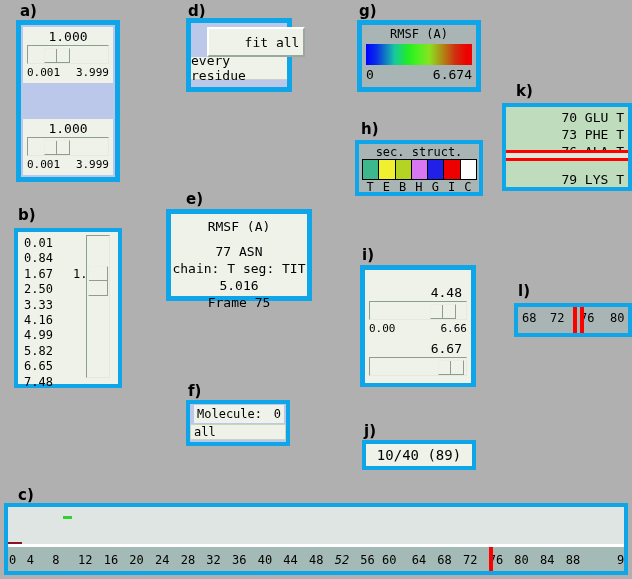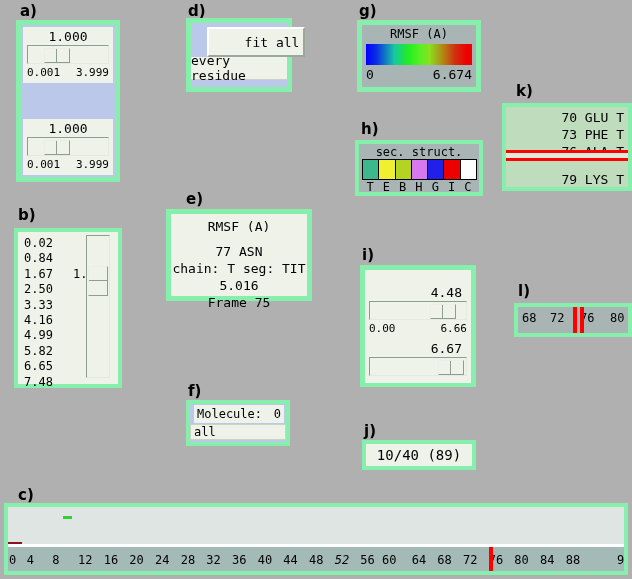--- a/index.html
+++ b/index.html
@@ -13,21 +13,21 @@
   }
   .panel{position:absolute;}
   .lbl{
     position:absolute;
     font-family:"DejaVu Sans","Liberation Sans",sans-serif;
     font-size:15px;font-weight:bold;color:#000;
     letter-spacing:0px;
   }
   
   .frame{
-    background:#86efac;
+    background:#0ea5e9;
     box-sizing:border-box;
   }
   .inner{background:#eef2e9;box-sizing:border-box;}
 
   
   #pa{left:16px;top:20px;width:104px;height:162px;padding:5px;}
   #pa .stack{background:#bcc8ea;width:100%;height:100%;box-sizing:border-box;
              display:flex;flex-direction:column;justify-content:space-between;padding:2px 0;}
   .sl-box{background:#eef2e9;margin:0 2px;padding:2px 3px 3px 3px;box-sizing:border-box;}
   .sl-val{text-align:center;font-size:13px;color:#000;line-height:15px;}
@@ -187,21 +187,21 @@
       </div>
     </div>
 
   </div>
 </div>
 
 <div class="lbl" style="left:18px;top:206px;">b)</div>
 <div class="panel frame" id="pb">
   <div class="inner">
     <div class="ticks">
-      <div>0.02</div>
+      <div>0.01</div>
       <div>0.84</div>
       <div>1.67</div>
       <div>2.50</div>
       <div>3.33</div>
       <div>4.16</div>
       <div>4.99</div>
       <div>5.82</div>
       <div>6.65</div>
       <div>7.48</div>
     </div>

